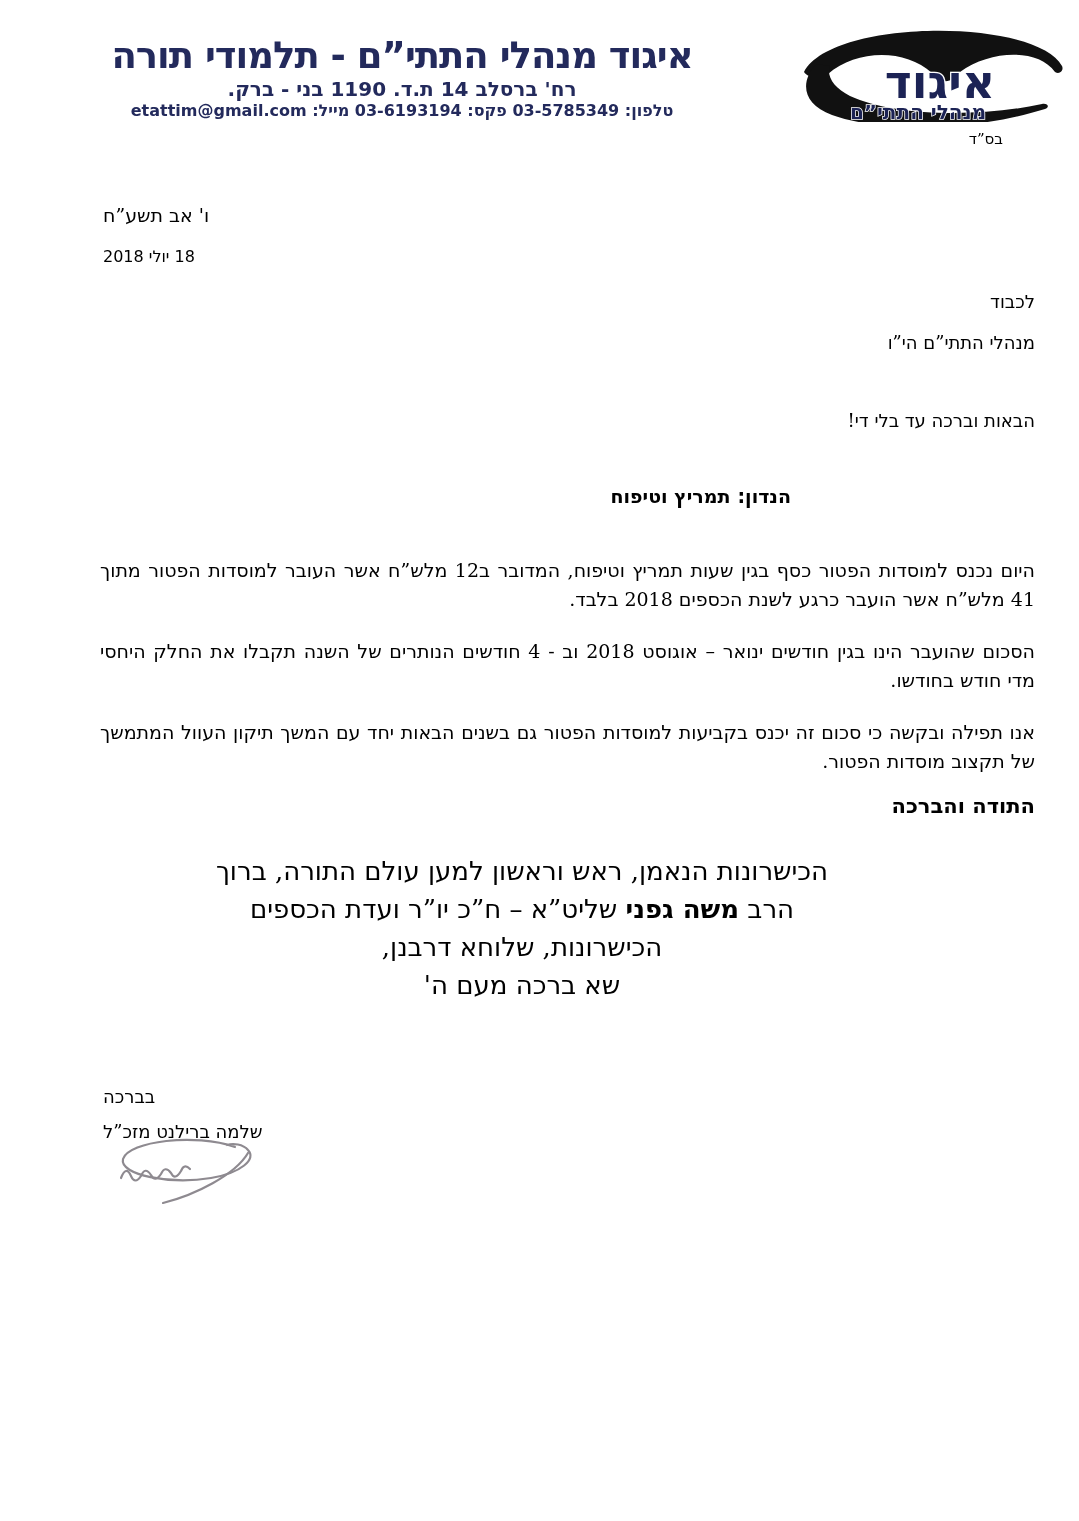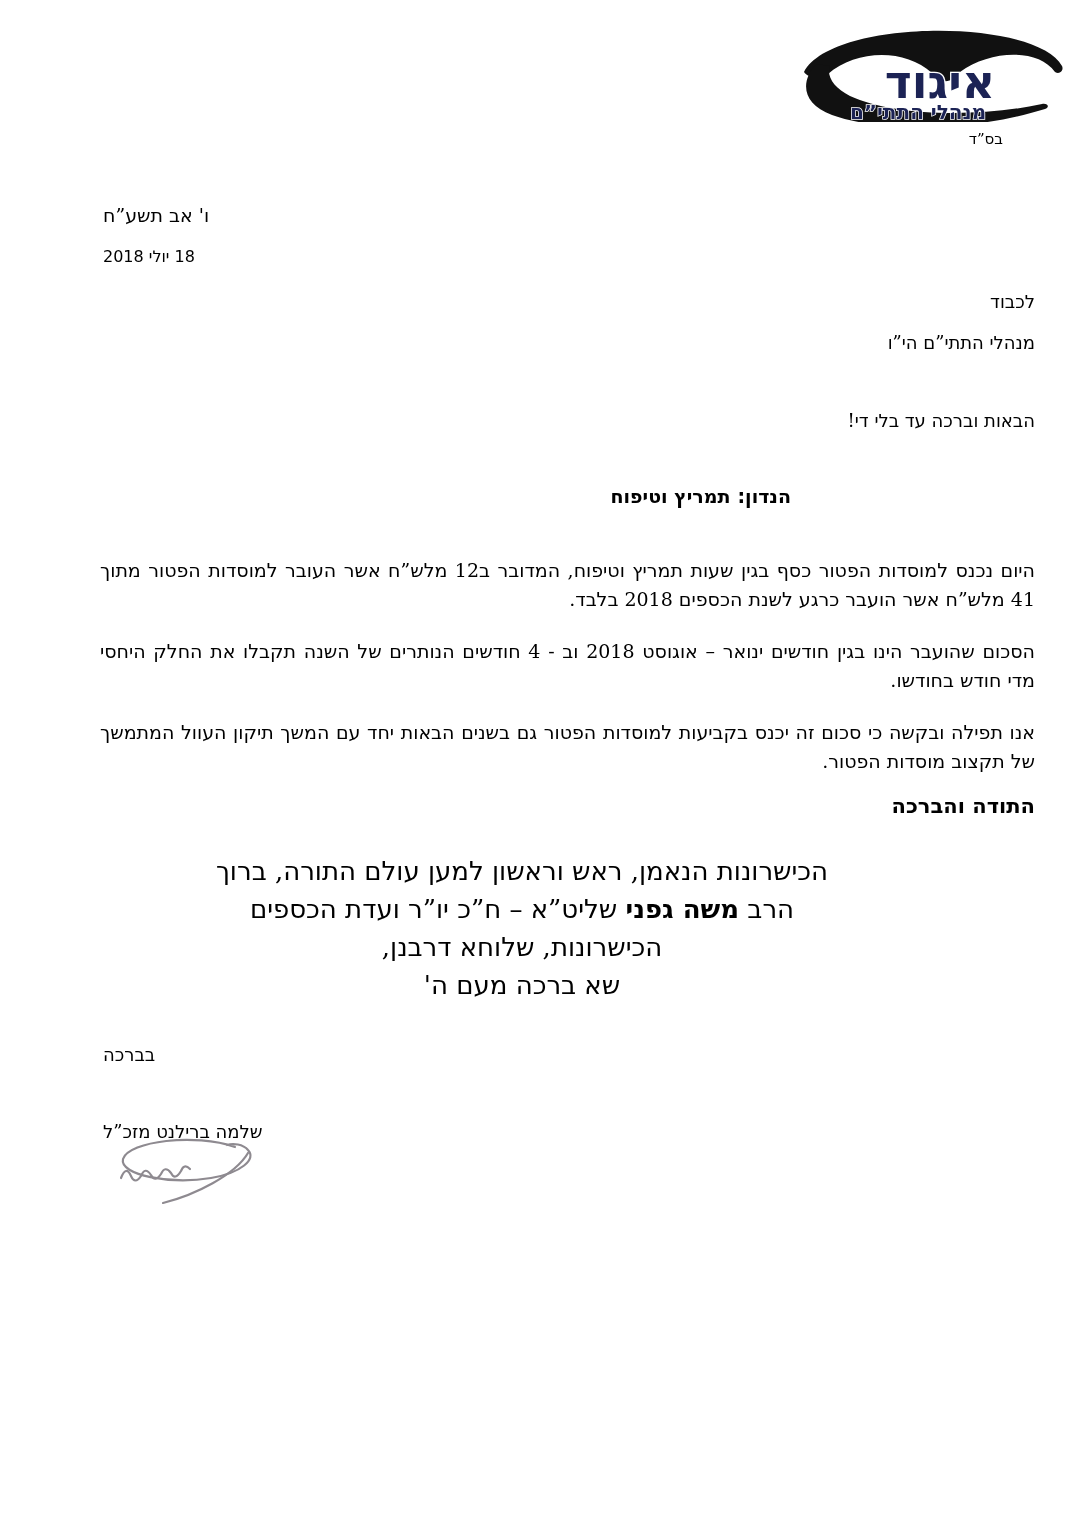--- a/index.html
+++ b/index.html
@@ -50,29 +50,34 @@
     text-align:right;direction:rtl;font-weight:bold;font-size:21px;
     font-family:"DejaVu Sans",sans-serif;
   }
   .tribute{
     position:absolute;top:852px;right:90px;left:55px;
     text-align:center;direction:rtl;
     font-size:26px;line-height:38px;
   }
   .tribute b{font-weight:bold;}
   
-  .closing{position:absolute;top:1044px;left:103px;font-size:18px;direction:rtl;}
+  .closing{position:absolute;top:1086px;left:103px;font-size:18px;direction:rtl;}
   .signer{position:absolute;top:1121px;left:103px;font-size:18px;direction:rtl;}
   .sig{position:absolute;top:1131px;left:85px;}
 </style>
 </head>
 <body>
 
 <div class="page">
 
+  <div class="lh-text">
+    <div class="lh-title">איגוד מנהלי התתי”ם - תלמודי תורה</div>
+    <div class="lh-addr">רח' ברסלב 14 ת.ד. 1190 בני - ברק.</div>
+    <div class="lh-contact">טלפון: 03-5785349 פקס: 03-6193194 מייל: etattim@gmail.com</div>
+  </div>
 
   <div class="logo">
     <svg width="272" height="110" viewBox="0 0 272 110">
 
       <path fill="#111111" d="M 6,60
         C 34,6 238,6 264,54
         C 266,58 262,63 257,60
         C 240,36 192,38 162,60
         C 154,72 142,72 134,61
         C 106,36 58,38 30,62

